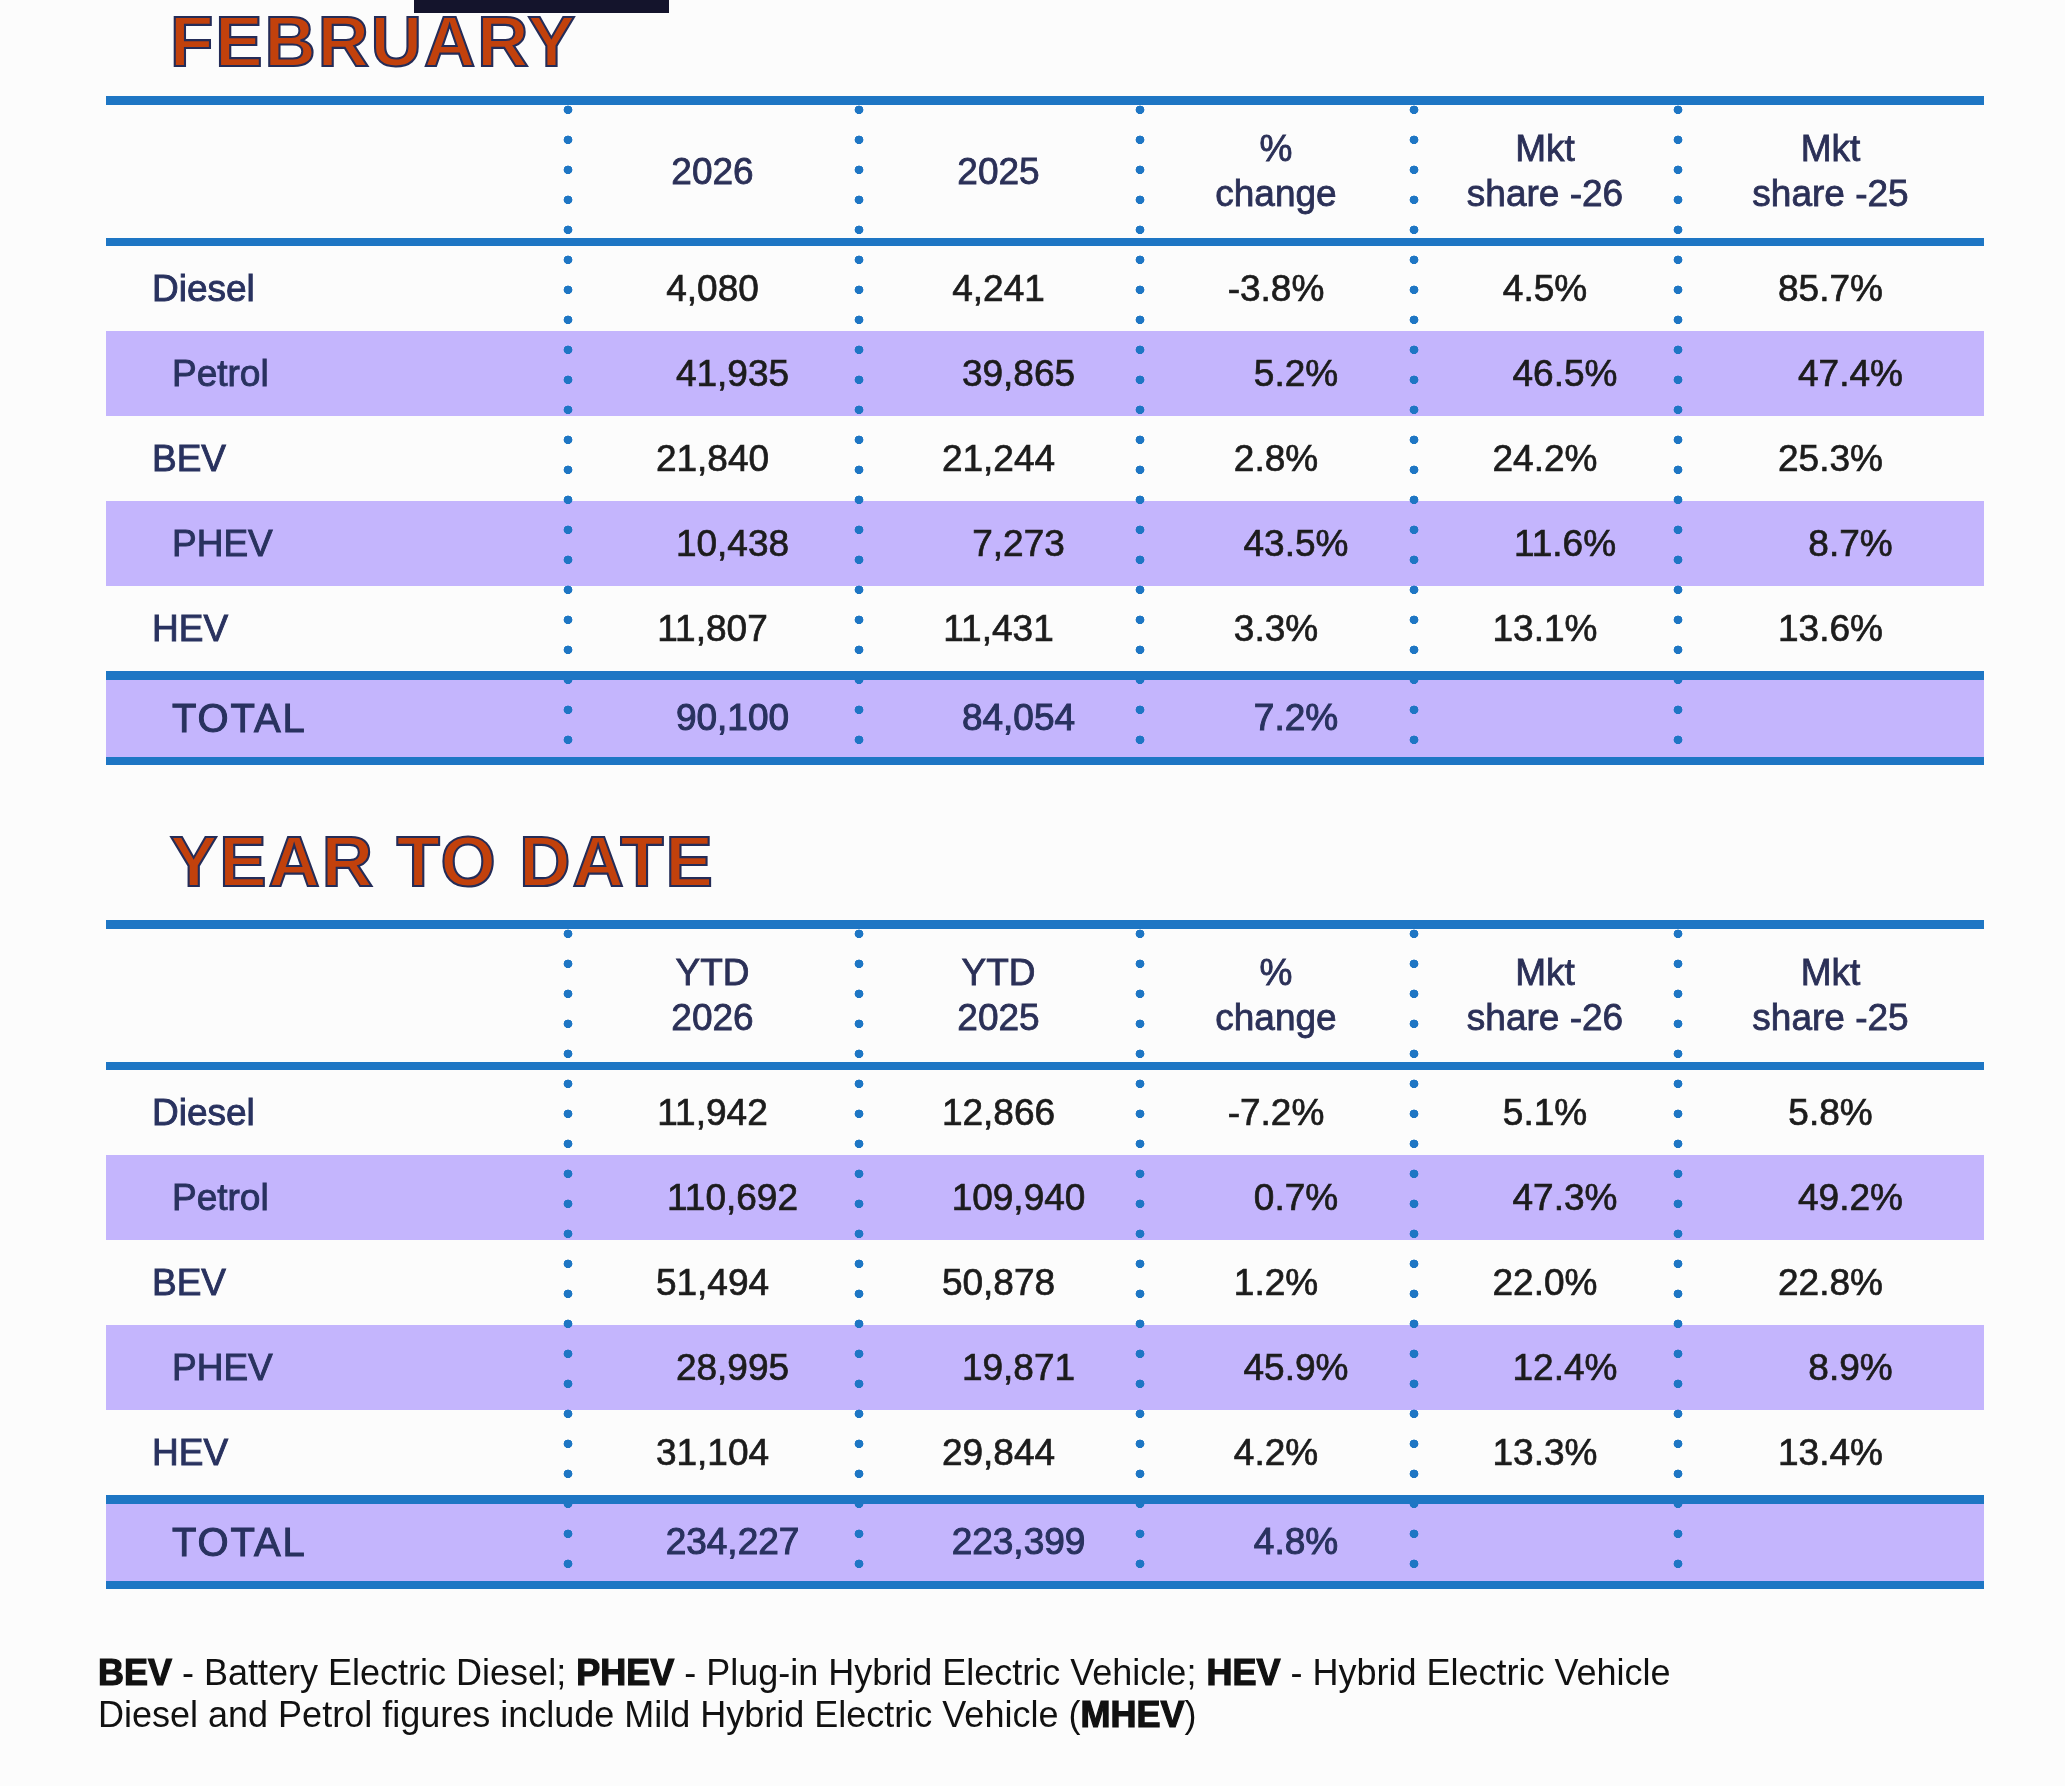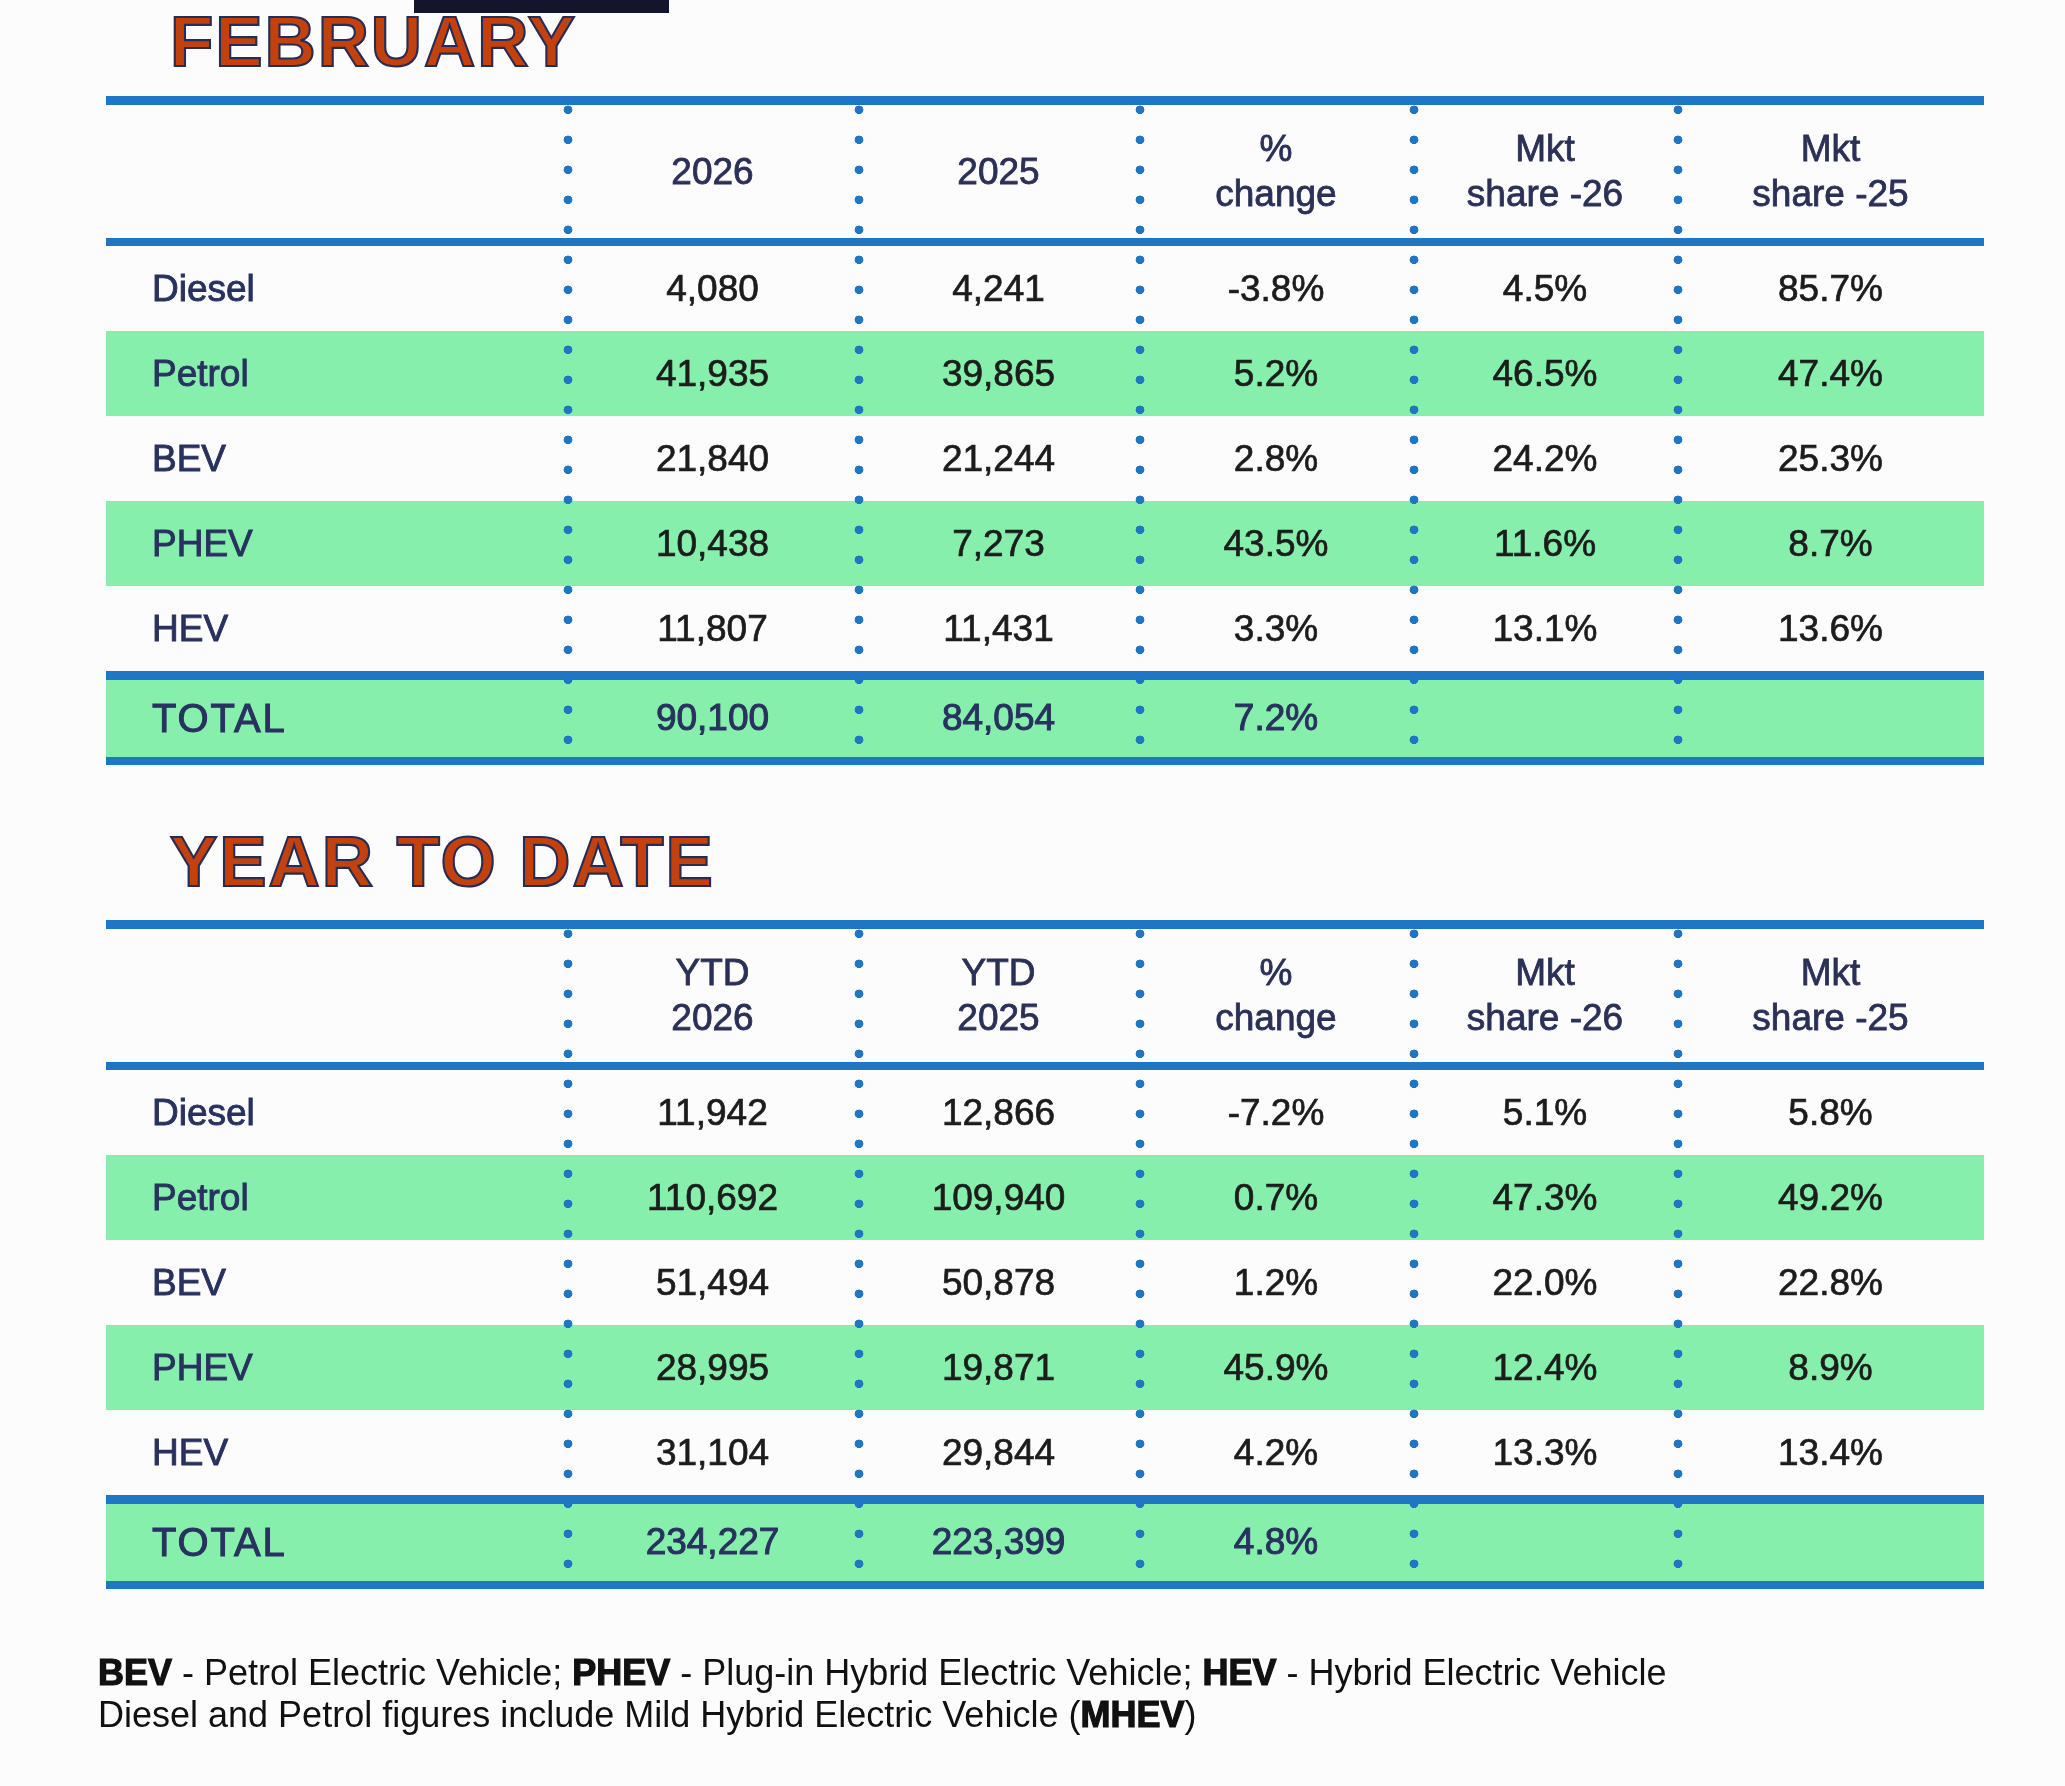--- a/index.html
+++ b/index.html
@@ -23,21 +23,21 @@
     position:absolute; left:106px; width:1878px;
   }
   .rule { position:relative; z-index:3; height:8.6px; background:#1e76c4; }
   .hrow {
     position:relative; z-index:1; display:grid;
     grid-template-columns:461px 291px 281px 274px 264px 307px;
   }
   .header-row { height:133px; }
   .data-row   { height:85px;  }
   .total-row  { height:77px;text-align:right;  }
-  .gray { background:#86efac; }
+  .gray { background:#c4b5fd;padding-left:20px; }
   .cell {
     display:flex; align-items:center; justify-content:center;
     font-size:37px; color:#1c1c1c;
     -webkit-text-stroke:0.7px #1c1c1c;
   }
   .cell.label {
     justify-content:flex-start; padding-left:46px;
     color:#29325f; -webkit-text-stroke:0.9px #29325f;
   }
   .header-cell { flex-direction:column; color:#2b3057; -webkit-text-stroke:0.8px #2b3057; }
@@ -231,18 +231,18 @@
     <div class="rule"></div>
 
     <div class="dotcol" style="left:457px"></div>
     <div class="dotcol" style="left:748px"></div>
     <div class="dotcol" style="left:1029px"></div>
     <div class="dotcol" style="left:1303px"></div>
     <div class="dotcol" style="left:1567px"></div>
   </div>
 
   <p class="footnote">
-    <span><span class="fb">BEV</span><span> - Petrol Electric Vehicle; </span><span class="fb">PHEV</span><span> - Plug-in Hybrid Electric Vehicle; </span><span class="fb">HEV</span><span> - Hybrid Electric Vehicle</span></span><br>
+    <span><span class="fb">BEV</span><span> - Battery Electric Diesel; </span><span class="fb">PHEV</span><span> - Plug-in Hybrid Electric Vehicle; </span><span class="fb">HEV</span><span> - Hybrid Electric Vehicle</span></span><br>
     <span><span>Diesel and Petrol figures include Mild Hybrid Electric Vehicle (</span><span class="fb">MHEV</span><span>)</span></span>
   </p>
 
 </div>
 
 
 </body></html>

